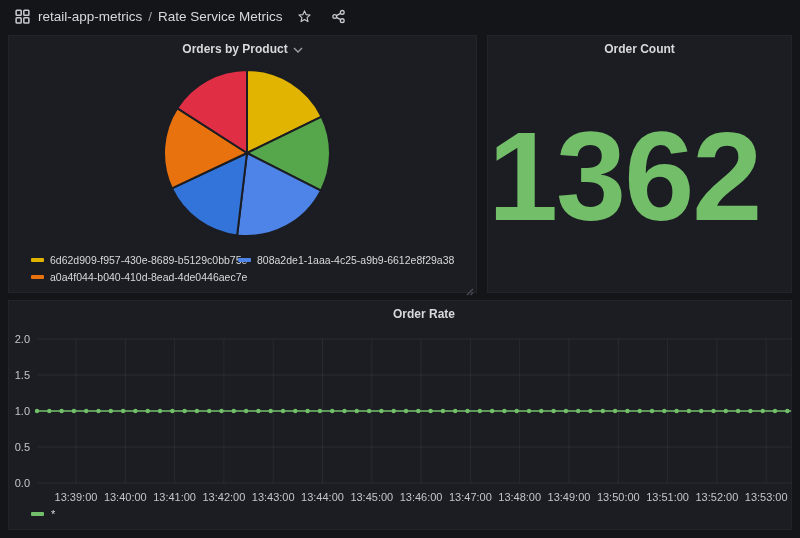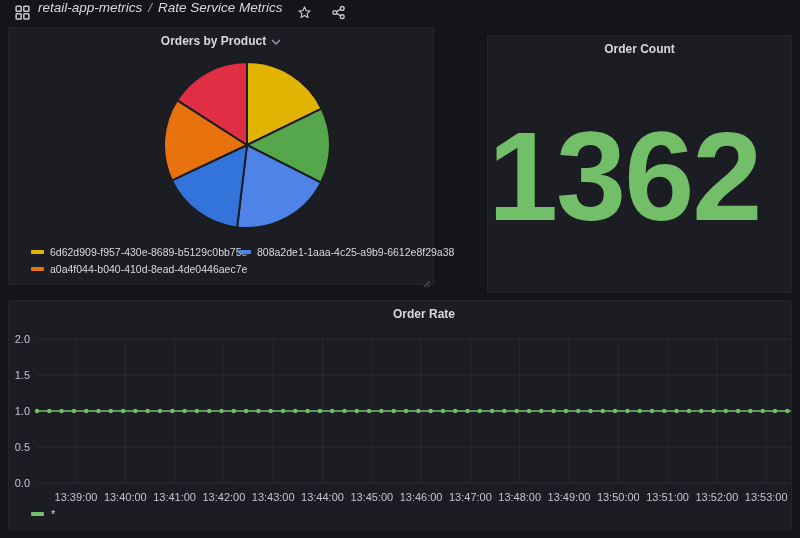--- a/index.html
+++ b/index.html
@@ -1,31 +1,31 @@
 <!DOCTYPE html>
 <html><head>
 <meta charset="utf-8">
 <style>
   * { margin:0; padding:0; box-sizing:border-box; }
   html,body { width:800px; height:538px; background:#131519; overflow:hidden;
               font-family:"Liberation Sans", sans-serif; color:#D8D9DA; }
   .topbar { position:absolute; left:0; top:0; width:667px; height:32px;
-            display:flex; align-items:flex-start; padding:0 10px; background:#131519;font-style:italic; }
+            display:flex; align-items:center; padding:0 10px; background:#131519; }
   .topbar .icon-btn { display:flex; align-items:center; justify-content:center;
             width:24px; height:24px; cursor:pointer; }
   .breadcrumb { display:flex; align-items:center; font-size:13.5px; font-weight:500;
             margin-left:4px; white-space:nowrap; }
   .breadcrumb a { color:#D8D9DA; text-decoration:none; cursor:pointer; }
   .breadcrumb .sep { color:#9DA1A8; padding:0 6px; }
   .tb-icons { display:flex; align-items:center; margin-left:10px; gap:10px; }
 
   .panel { position:absolute; background:#1B1D23; border:1px solid rgba(255,255,255,0.03); }
   .panel-header { height:26px; display:flex; align-items:center; justify-content:center;
             gap:5px; font-size:12px; font-weight:700; color:#D8D9DA; cursor:pointer; }
-  .panel-pie   { left:8px;   top:27px;  width:426px; height:258px; }
+  .panel-pie   { left:8px;   top:35px;  width:469px; height:258px; }
   .panel-count { left:487px; top:35px;  width:305px; height:258px; }
   .panel-rate  { left:8px;   top:300px; width:784px; height:230px;padding-left:48px; }
 
   #pie-svg { position:absolute; left:154px; top:33px; width:168px; height:168px; }
   .pie-legend { position:absolute; left:22px; bottom:9px; display:grid;
             grid-template-columns:207px auto; row-gap:5px; }
   .legend-item { display:flex; align-items:center; gap:6px; cursor:pointer; }
   .swatch { width:13px; height:4px; border-radius:1px; flex-shrink:0; }
   .legend-label { font-size:10.5px; color:#D8D9DA; white-space:nowrap; }
 

